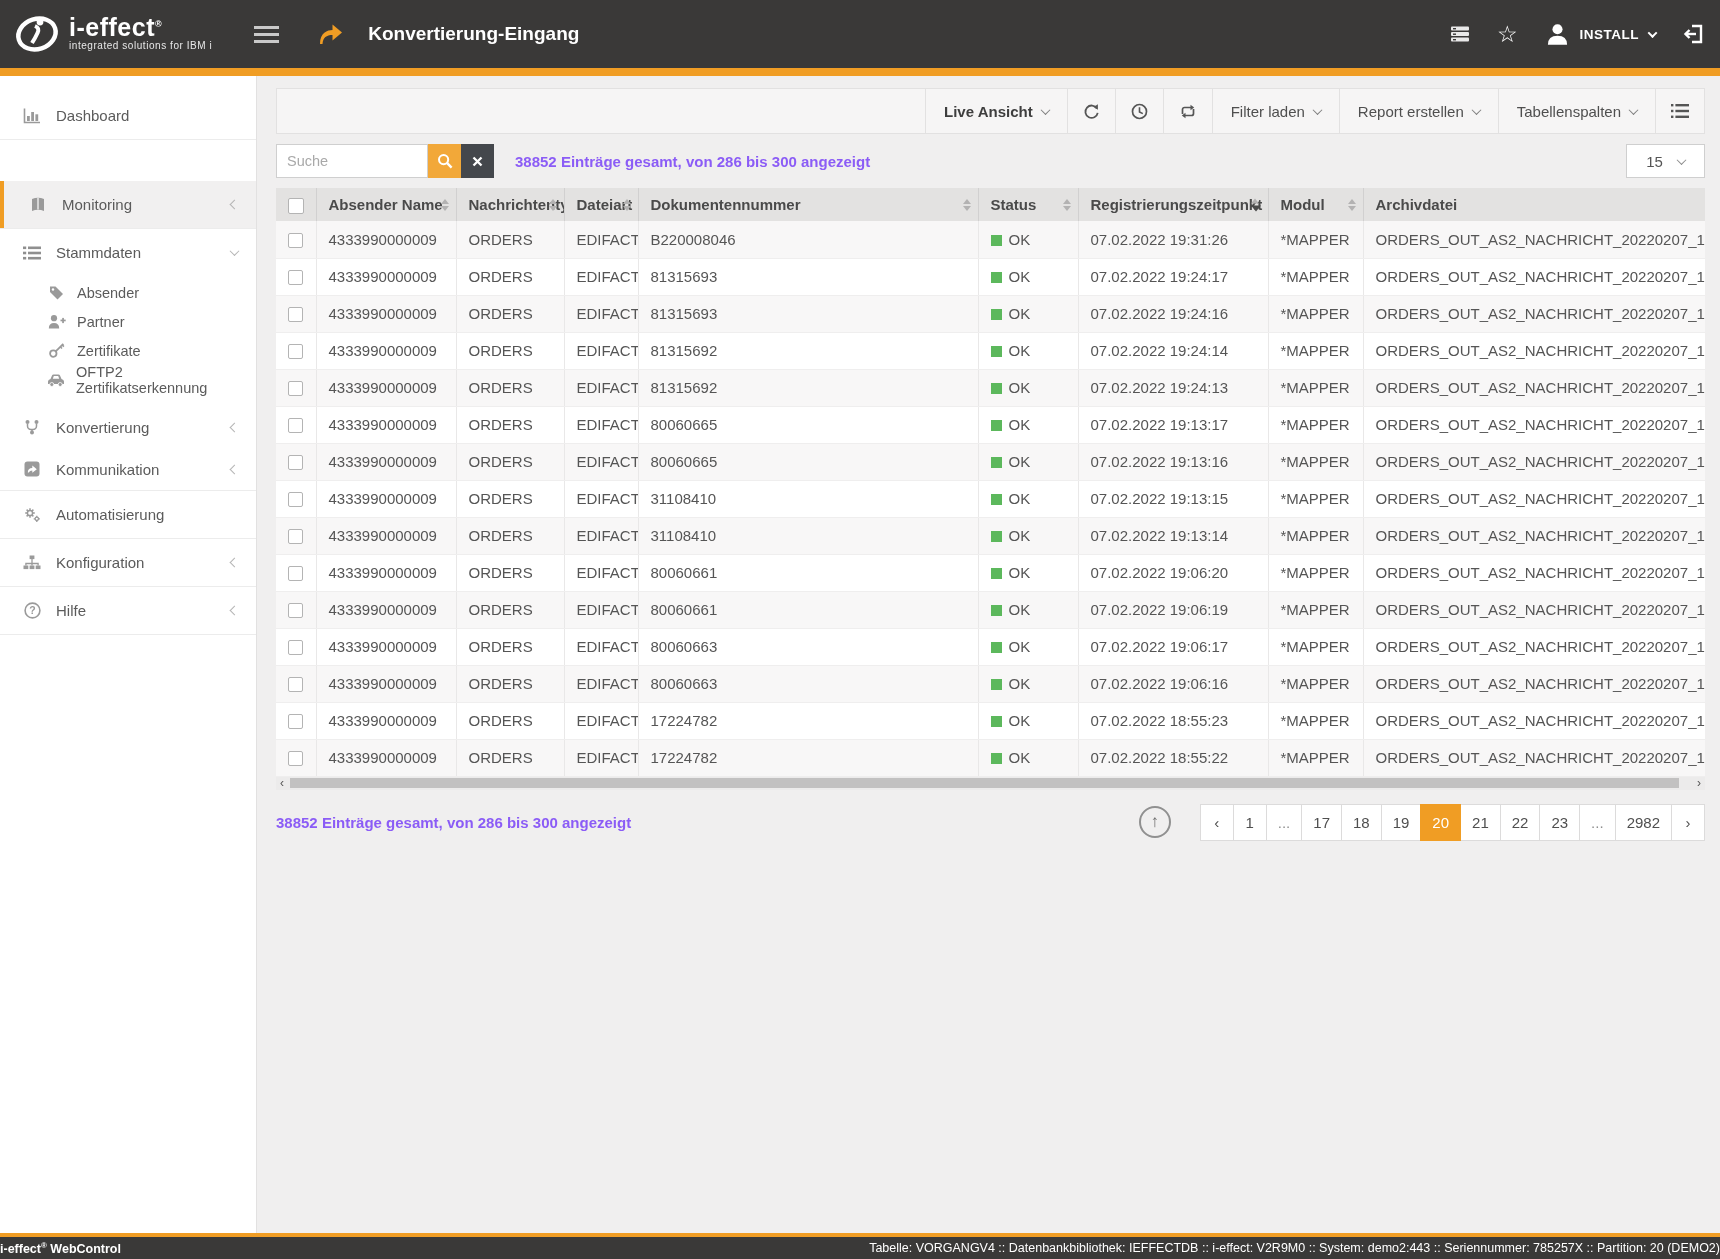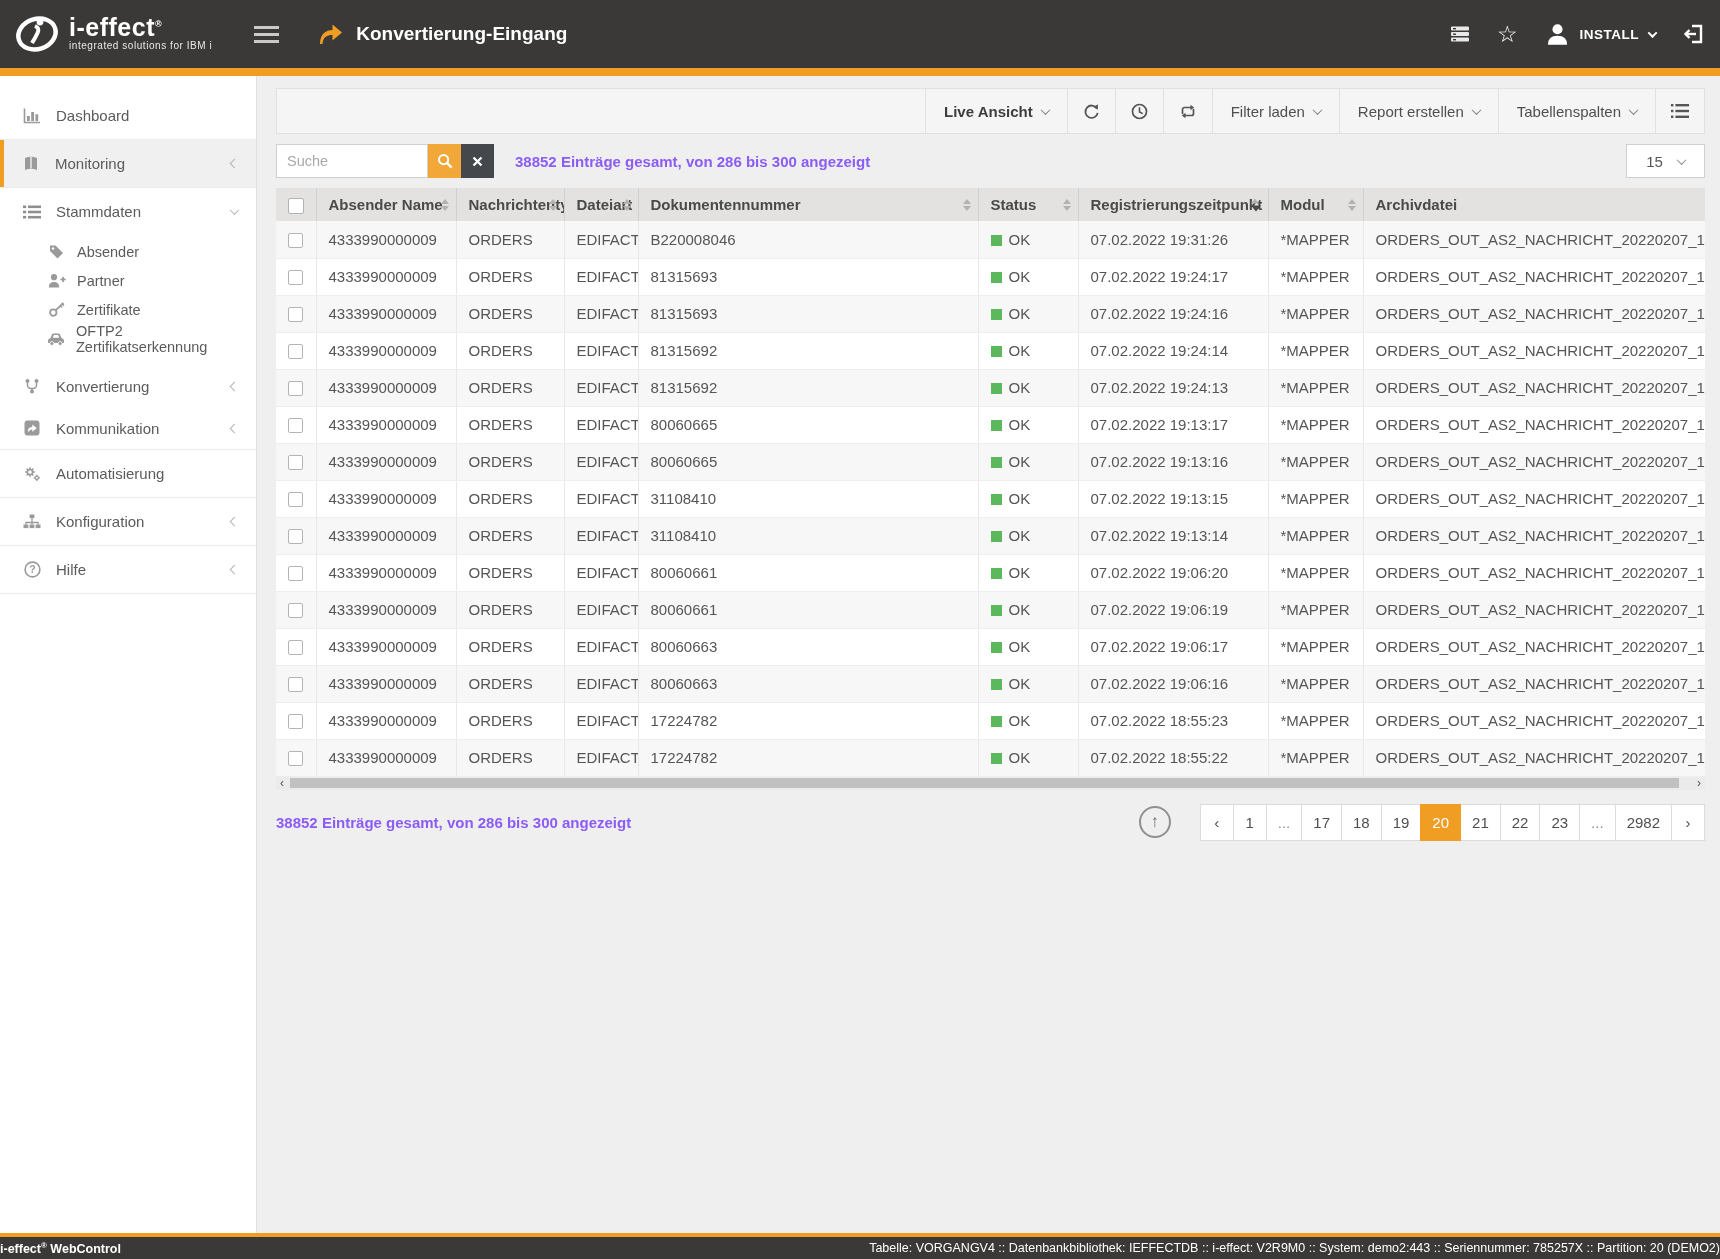--- a/index.html
+++ b/index.html
@@ -8,42 +8,42 @@
   .page { display:flex; flex-direction:column; width:1720px; height:1259px; }
 
   
   .app-header { flex:0 0 68px; background:#3a3938; display:flex; align-items:center; color:#fff; padding:0 16px 0 14px; }
   .logo { display:flex; gap:9px; }
   .logo-text .brand { font-size:25px; font-weight:bold; color:#fff; letter-spacing:.5px; line-height:24px; }
   .logo-text sup { font-size:9px; }
   .logo-text .tagline { font-size:10px; color:#e8e8e8; letter-spacing:.55px; margin-top:1px; }
   .hamburger { margin-left:42px; display:flex; flex-direction:column; gap:4px; cursor:pointer; }
   .hamburger i { display:block; width:25px; height:3px; background:#c9c9c9; }
-  .title-area { margin-left:38px; display:flex; gap:12px; }
+  .title-area { margin-left:38px; display:flex; gap:24px; }
   .page-title { font-size:19px; font-weight:bold; color:#fff; }
   .hdr-right { margin-left:auto; display:flex; align-items:center; gap:27px; }
   .hdr-ico { display:flex; align-items:center; cursor:pointer; }
   .star-glyph { font-size:23px; color:#fff; line-height:20px; }
   .user-group { display:flex; align-items:center; gap:10px; cursor:pointer; }
   .user-label { font-size:13.5px; font-weight:bold; letter-spacing:.5px; color:#fff; }
   .accent-strip { flex:0 0 8px; background:#f09d24; }
 
   
   .chev { display:inline-block; width:7px; height:7px; border-right:2px solid currentColor; border-bottom:2px solid currentColor; }
   .chev.down { transform:rotate(45deg) translate(-1px,-1px); }
   .chev.left { transform:rotate(135deg); }
   .chev.white { color:#fff; border-width:2px; }
 
   
   .body-wrap { flex:1; display:flex; min-height:0; background:#f0efef; }
   .sidebar { flex:0 0 257px; background:#fff; border-right:1px solid #e2e1e1; padding-top:16px; }
   .side-item { display:flex; align-items:center; height:47px; padding:0 18px 0 21px; font-size:15px; color:#5b5b5b; cursor:pointer; position:relative; }
   .side-item .ico { width:22px; margin-right:13px; display:flex; justify-content:center; align-items:center; color:#9a9a9a; }
   .side-item .chev { color:#b5b5b5; border-width:1.5px; margin-left:auto; }
-  .side-item.active { background:#f1f0f0; border-left:4px solid #f09d24; padding-left:16px; }
+  .side-item.active { background:#f1f0f0; border-left:4px solid #f09d24; padding-left:23px;margin-top:41px; }
   .side-sep { height:1px; background:#ececec; }
   .side-sub { padding:2px 0 12px 0; }
   .side-sub .side-item { height:29px; padding-left:47px; font-size:14.5px; }
   .side-sub .ico { width:19px; margin-right:11px; }
   .side-slim { height:42px; }
 
   .main { flex:1; min-width:0; padding:12px 15px 0 19px; }
 
   
   .filterbar { height:46px; background:#f6f5f5; border:1px solid #e2e1e1; display:flex; align-items:stretch; }

